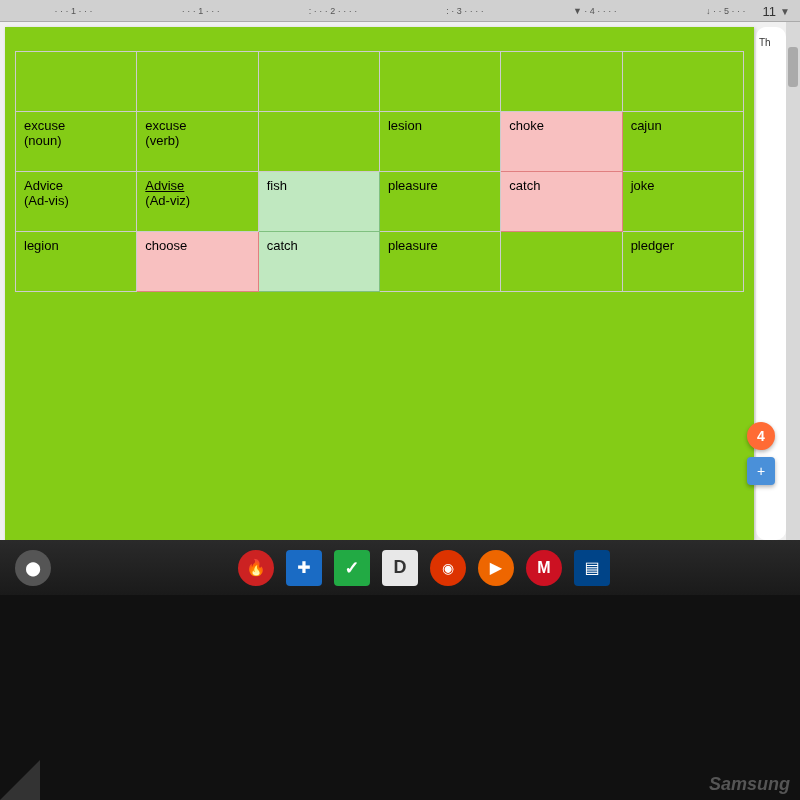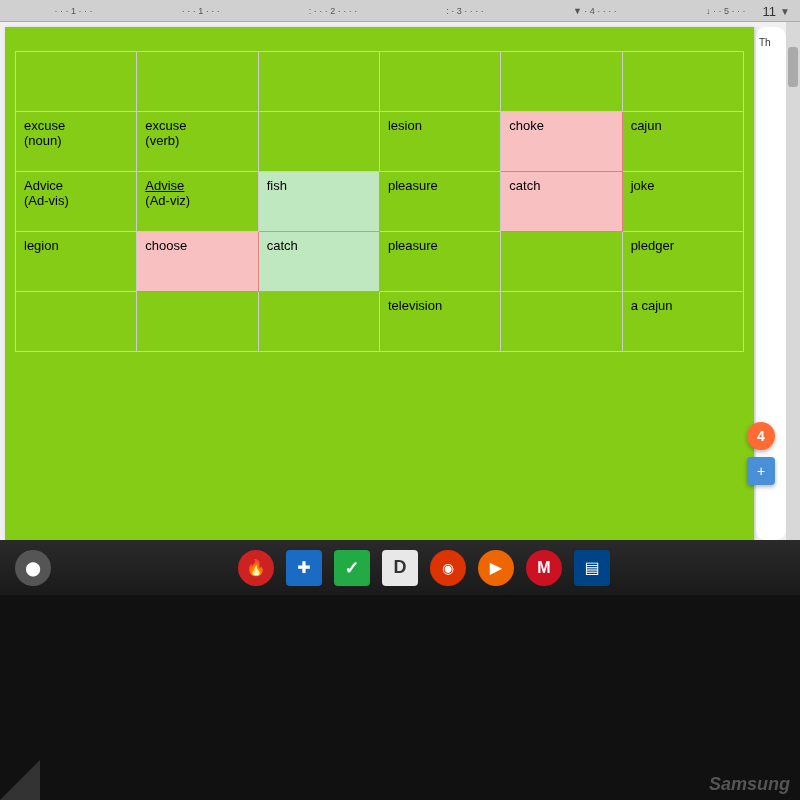--- a/index.html
+++ b/index.html
@@ -273,28 +273,20 @@
 
         <tr>
           <td>legion</td>
           <td class="cell-highlighted-pink">choose</td>
           <td class="cell-highlighted-green">catch</td>
           <td>pleasure</td>
           <td></td>
           <td>pledger</td>
         </tr>
 
-        <tr>
-          <td></td>
-          <td></td>
-          <td></td>
-          <td>television</td>
-          <td></td>
-          <td>a cajun</td>
-        </tr>
 
       </tbody>
         </table>
     </div>
 
     <div class="right-sidebar">
       <span>Th</span>
     </div>
 
     <div class="scrollbar-area">

